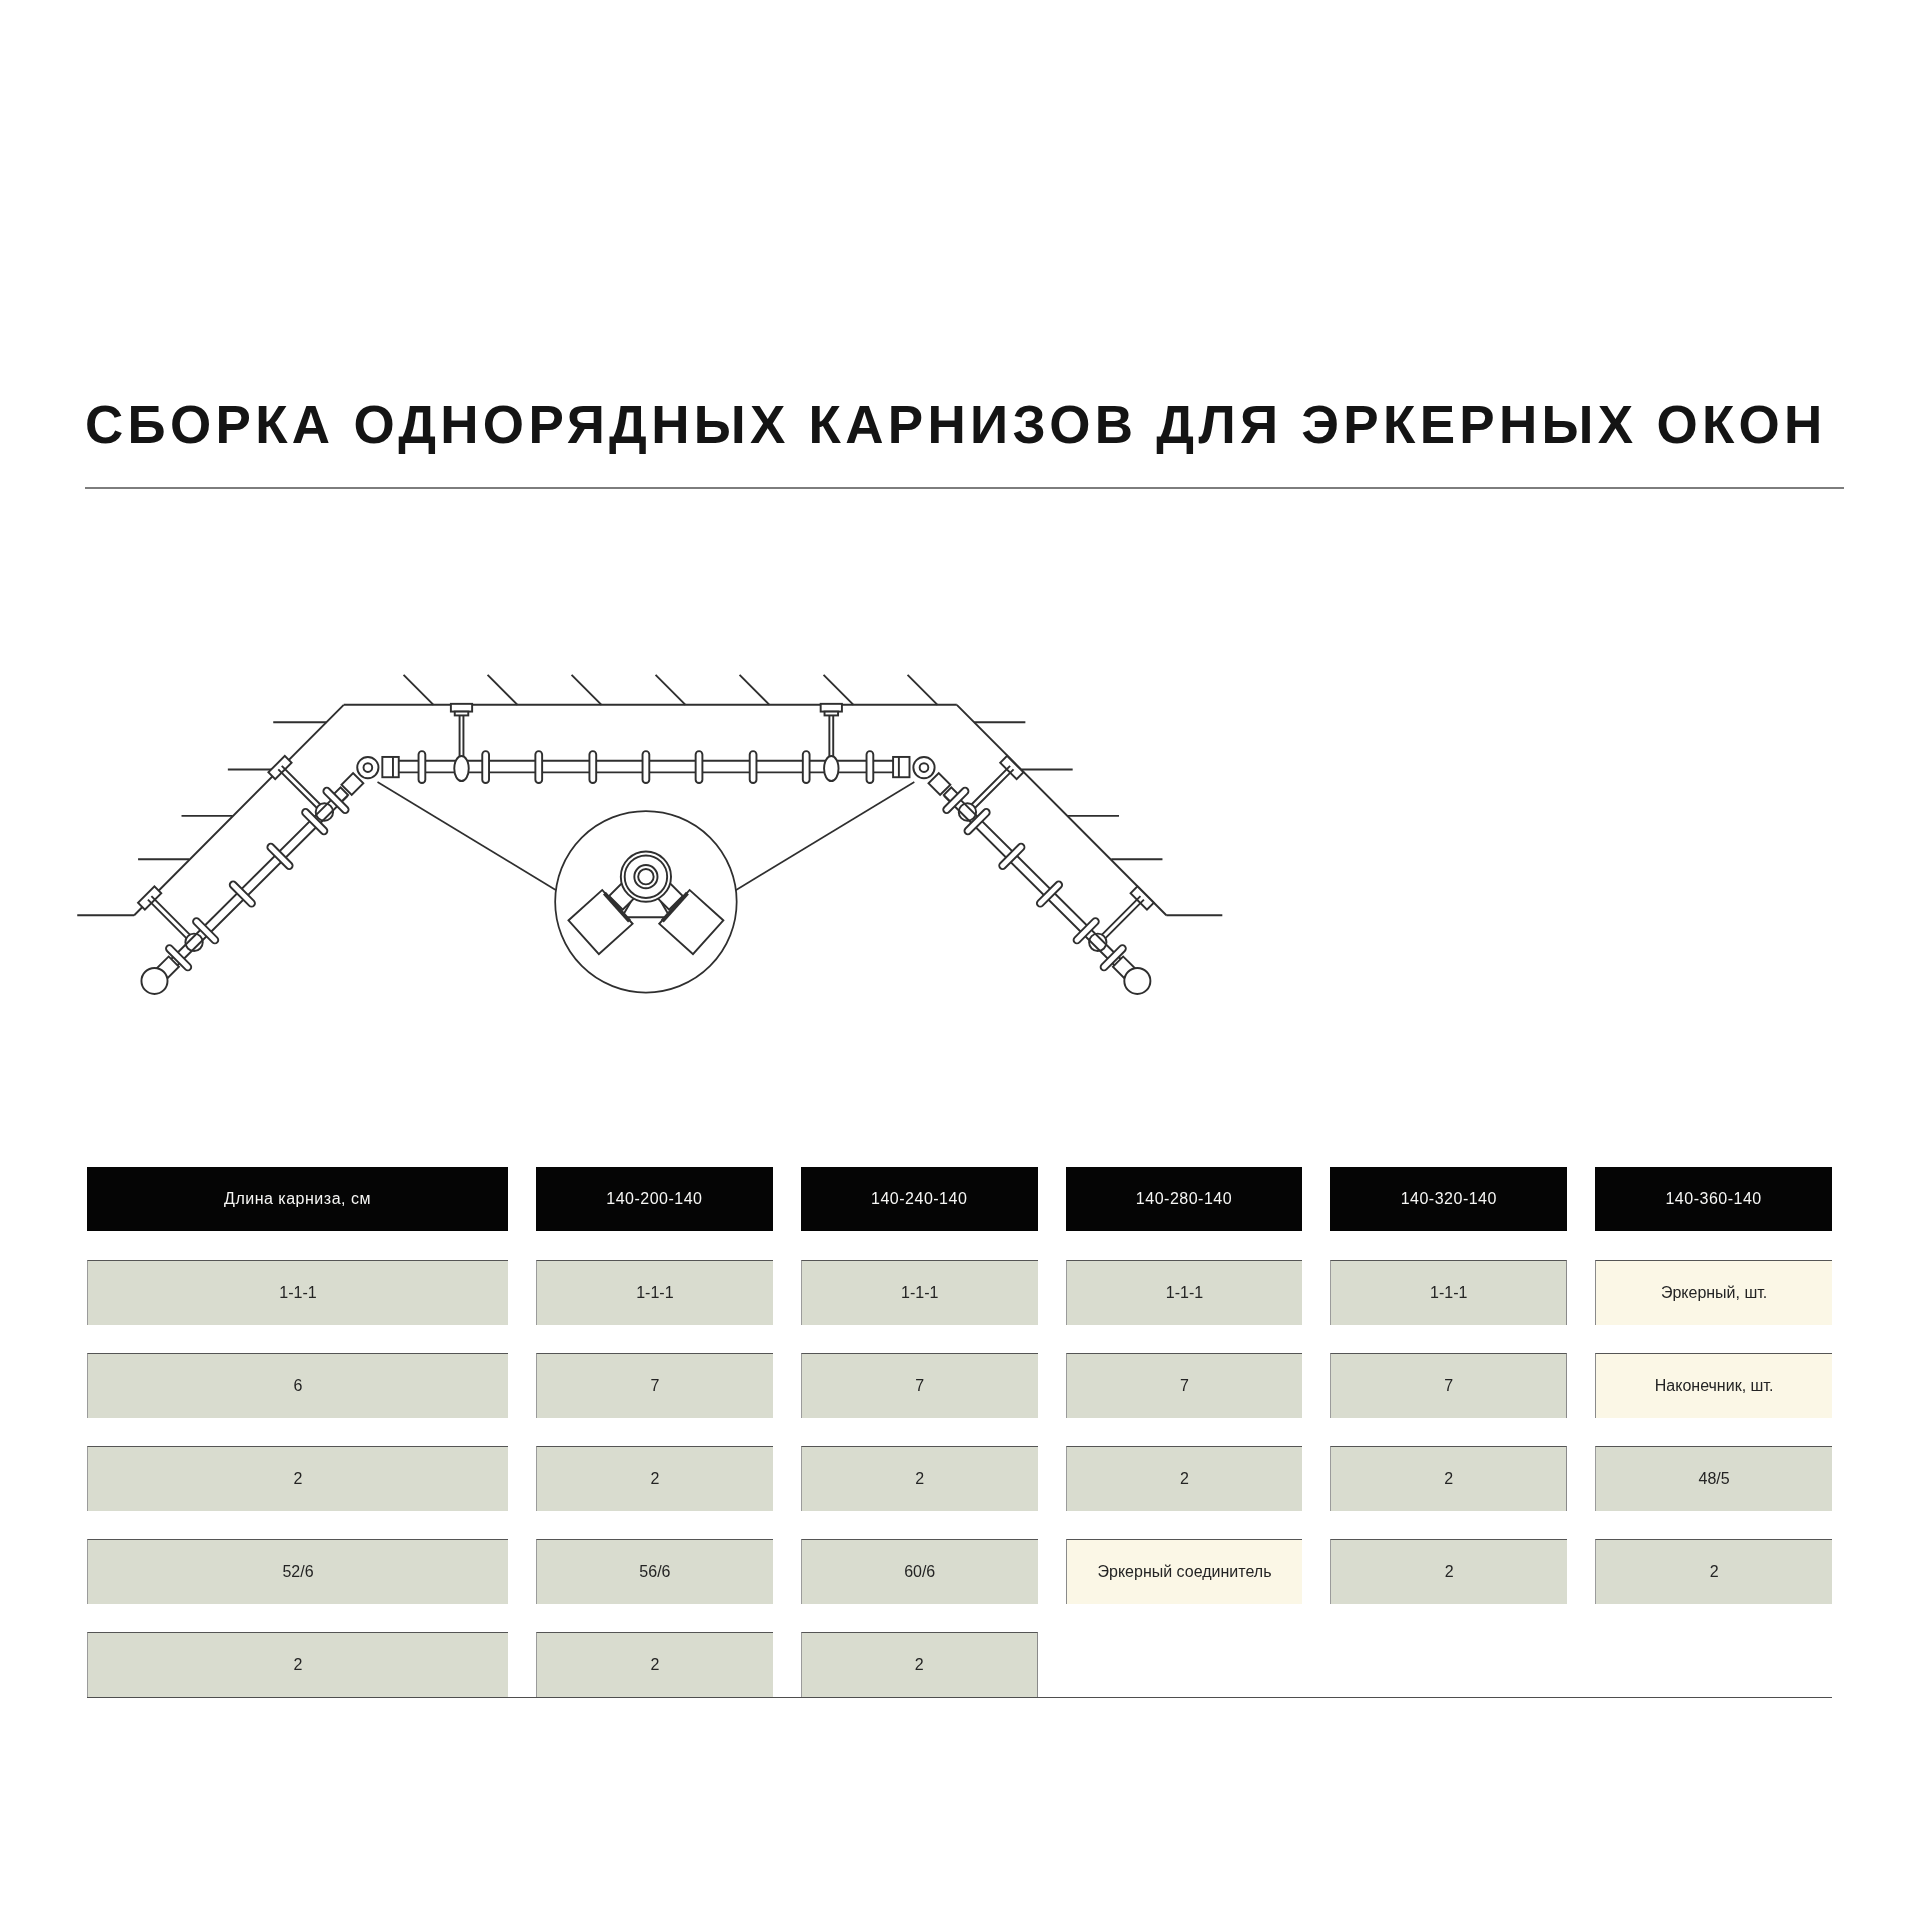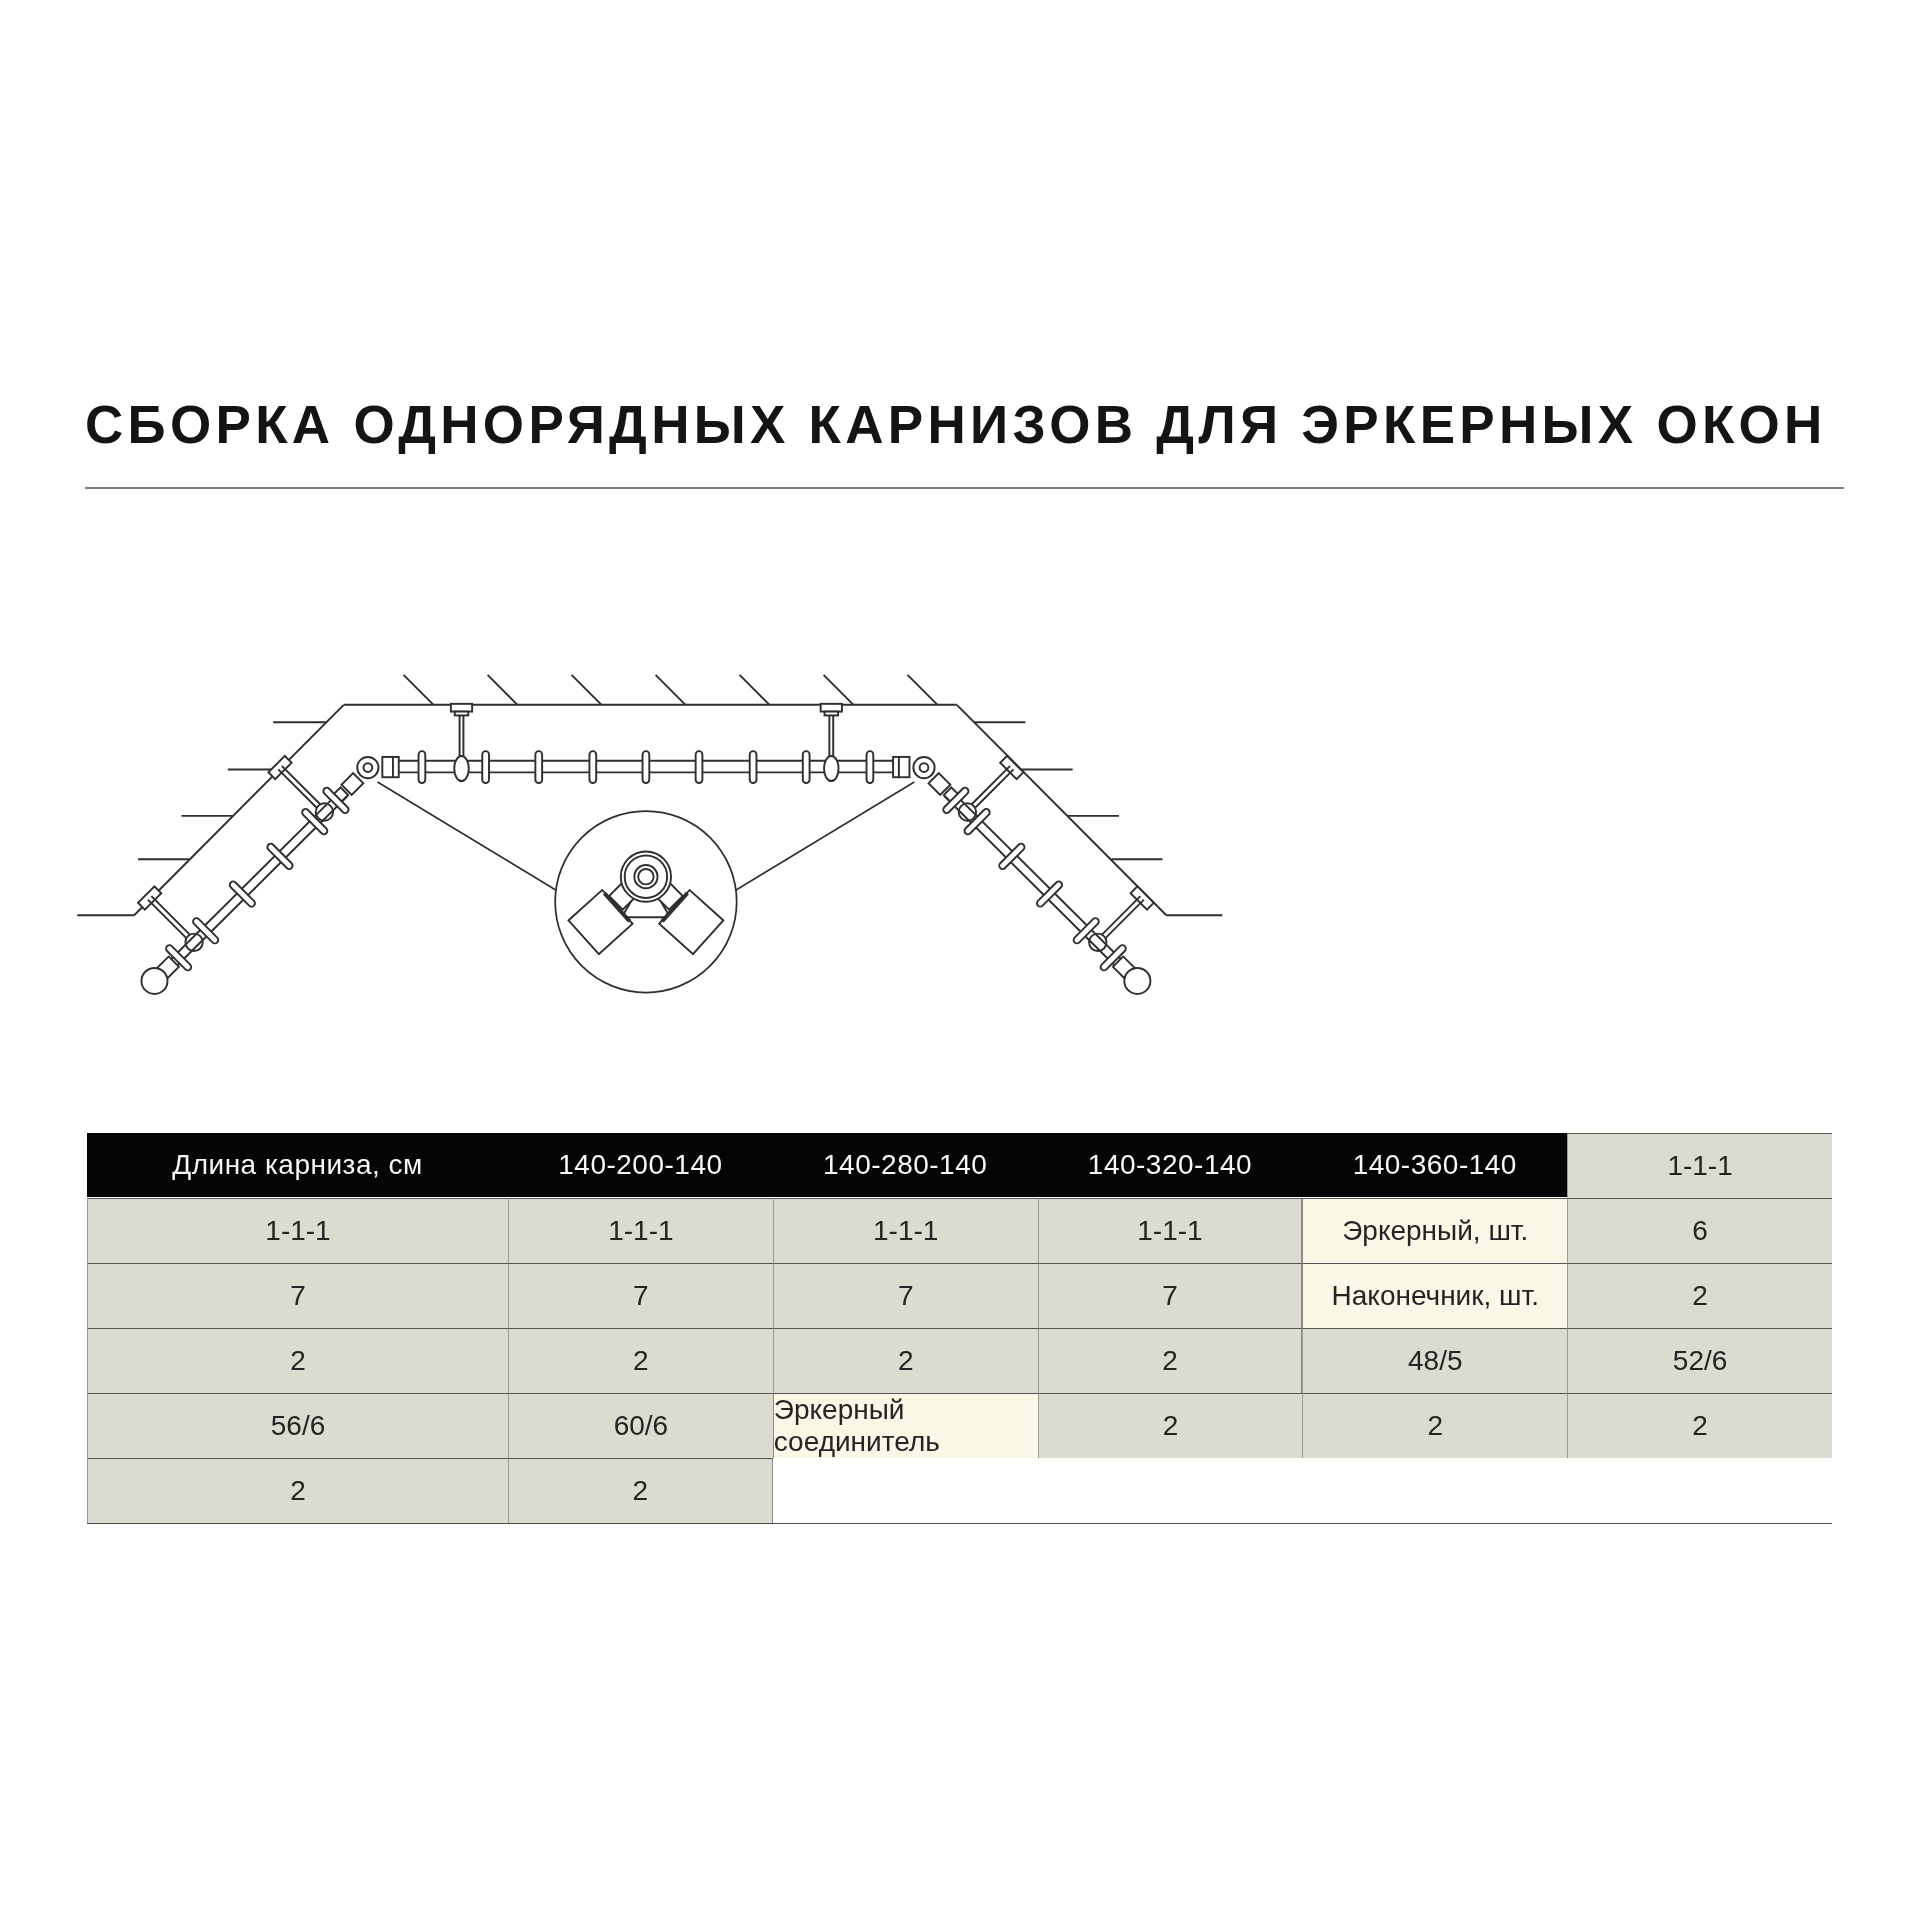--- a/index.html
+++ b/index.html
@@ -10,27 +10,27 @@
     font-size:53px;font-weight:800;letter-spacing:4.3px;color:#141414;
     white-space:nowrap;line-height:1.1;
   }
   .title-rule{
     position:absolute;left:85px;top:487px;width:1759px;height:1.9px;background:#7d7d7d;
   }
 
   .diagram-svg{position:absolute;left:0;top:0;width:1931px;height:1931px;}
 
   .parts-table{
-    position:absolute;left:87px;top:1133px;width:1745px;
+    position:absolute;left:87px;top:1167px;width:1745px;
     display:grid;
     grid-template-columns:421px repeat(5,1fr);
     grid-auto-rows:65px;
     border-bottom:1.9px solid #4e4e4e;
     box-sizing:border-box;
-    font-size:28px;color:#242424;
+    font-size:16px;color:#242424;gap:28px;
   }
   .cell{display:flex;align-items:center;justify-content:center;box-sizing:border-box;}
   .hcell{
     background:#050505;color:#f7f7f5;height:64px;letter-spacing:0.5px;
   }
   .lcell{
     background:#fbf7e6;border-top:1.9px solid #555555;border-left:1px solid #8a8a8a;
   }
   .vcell{
     background:#d9dccf;border-top:1.9px solid #555555;border-left:1.9px solid #9b9b9b;
@@ -141,20 +141,21 @@
     <circle cx="669" cy="908" r="26" fill="#ffffff"></circle>
     <circle cx="669" cy="908" r="22"></circle>
     <circle cx="669" cy="908" r="12"></circle>
     <circle cx="669" cy="908" r="8"></circle>
   </g>
 </svg>
 
 <div class="parts-table">
   <div class="cell hcell">Длина карниза, см</div>
   <div class="cell hcell">140-200-140</div>
+  <div class="cell hcell">140-240-140</div>
   <div class="cell hcell">140-280-140</div>
   <div class="cell hcell">140-320-140</div>
   <div class="cell hcell">140-360-140</div>
 
   <div class="cell vcell">1-1-1</div>
   <div class="cell vcell">1-1-1</div>
   <div class="cell vcell">1-1-1</div>
   <div class="cell vcell">1-1-1</div>
   <div class="cell vcell last">1-1-1</div>
 

